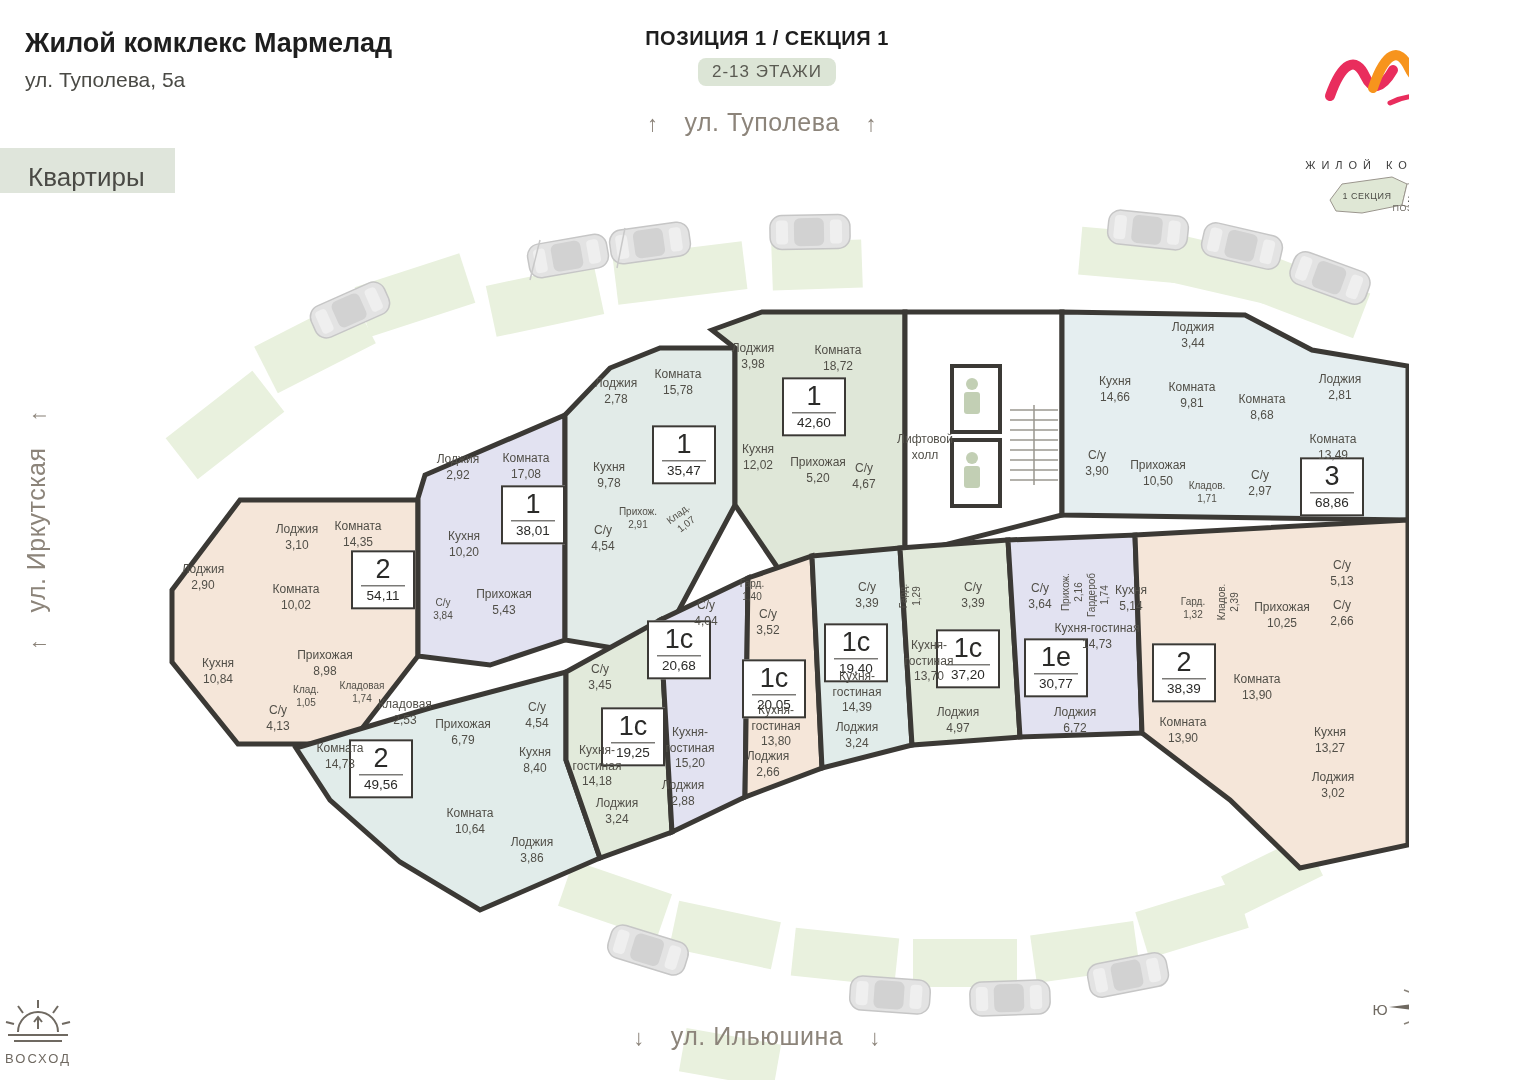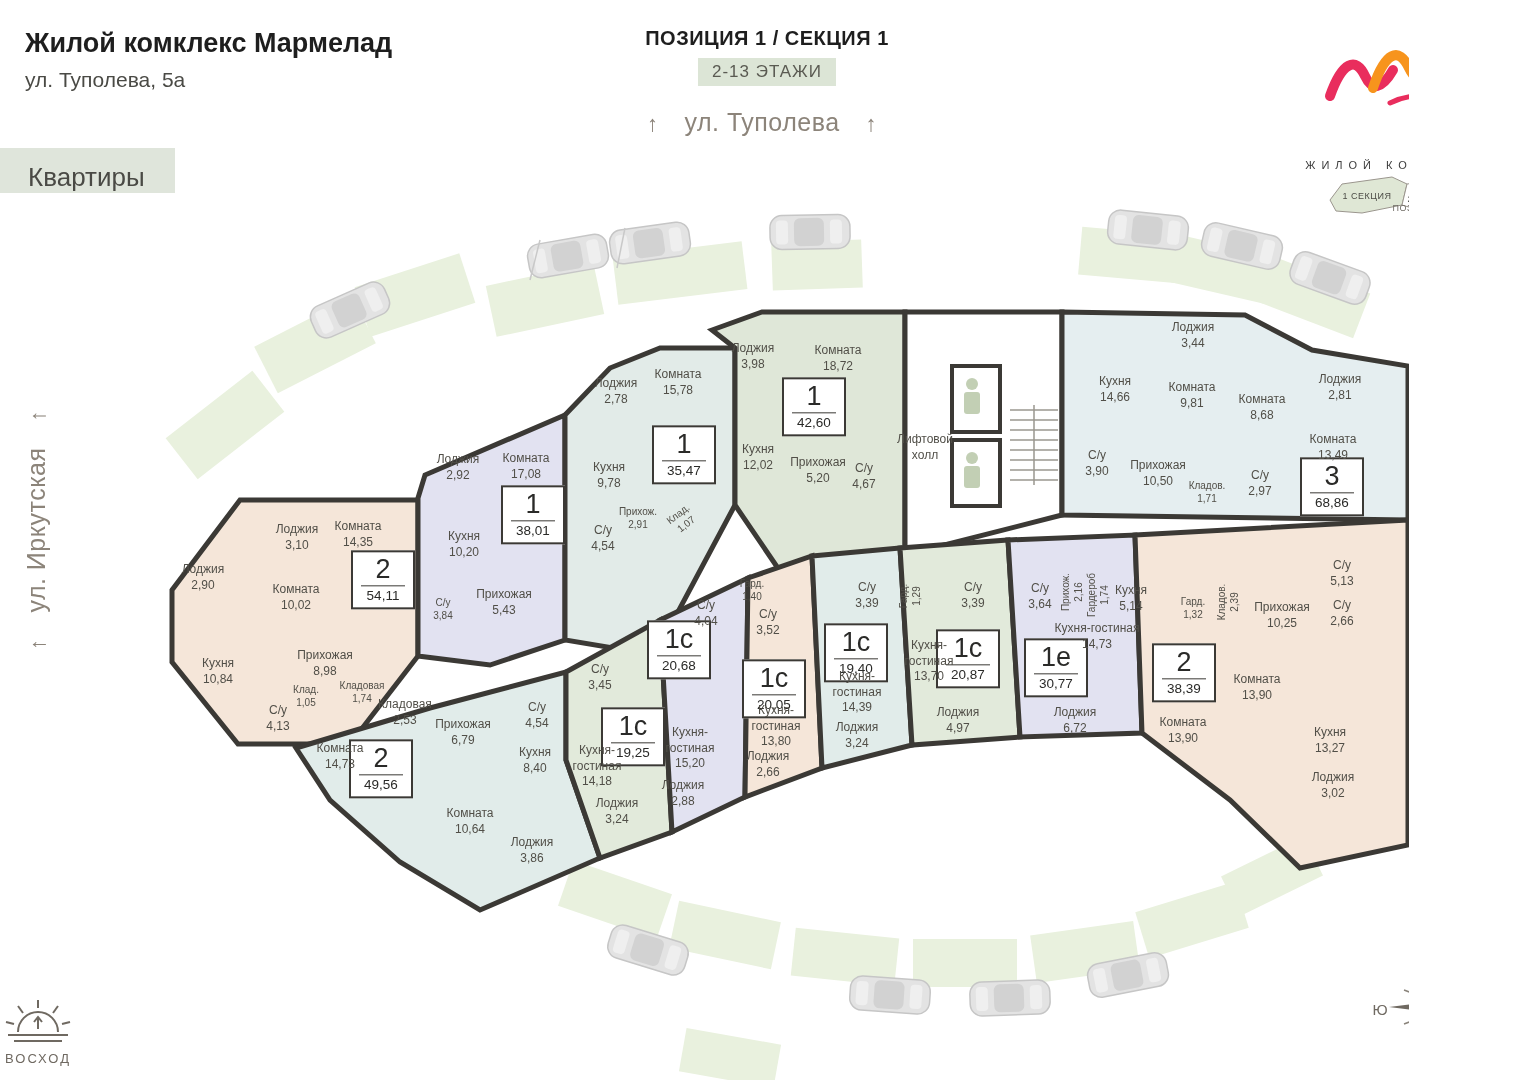--- a/index.html
+++ b/index.html
@@ -6,21 +6,21 @@
   #stage{position:relative;width:1409px;height:1080px;background:#fff;overflow:hidden;
          font-family:"Liberation Sans",sans-serif;color:#514f48;}
   #planSvg{position:absolute;left:0;top:0;}
   .abs{position:absolute;}
   .ctr{transform:translate(-50%,-50%);}
   
   .hdr-title{font-size:27px;font-weight:bold;color:#1e1e1e;}
   .hdr-addr{font-size:21px;color:#4a4a45;margin-top:6px;}
   .flats-badge{background:#dfe5db;color:#4a4a45;font-size:26px;padding:14px 30px 0 28px;}
   .pos-title{font-size:20px;font-weight:bold;color:#1e1e1e;letter-spacing:.5px;white-space:nowrap;}
-  .floors-badge{background:#dce5d6;color:#5a5a52;font-size:17px;padding:4px 14px;letter-spacing:1px;white-space:nowrap;}
+  .floors-badge{background:#dce5d6;color:#5a5a52;font-size:17px;padding:4px 14px;letter-spacing:1px;white-space:nowrap;border-radius:8px;}
   
   .street{font-size:25px;color:#8c847a;white-space:nowrap;letter-spacing:.5px;}
   .street .arr{font-size:22px;padding:0 26px;color:#8c847a;}
   
   .room{position:absolute;transform:translate(-50%,-50%);text-align:center;font-size:12px;
         line-height:1.3;color:#514f48;white-space:nowrap;}
   .room span{display:block;}
   .room.sm{font-size:10px;}
   .room.wrap{white-space:normal;width:74px;}
   .room.rv{transform:translate(-50%,-50%) rotate(-90deg);}
@@ -205,20 +205,21 @@
 <div class="sun-lbl" style="left:38px;top:1058px;">ВОСХОД</div>
 
 <div class="cmp-lbl" style="left:1445px;top:940px;">З</div>
 <div class="cmp-lbl" style="left:1380px;top:1009px;">Ю</div>
 <div class="cmp-lbl" style="left:1511px;top:1009px;">С</div>
 <div class="cmp-lbl" style="left:1445px;top:1074px;">В</div>
 
 <div class="abs street ctr" style="left:762px;top:122px;"><span class="arr">↑</span><span>ул. Туполева</span><span class="arr">↑</span></div>
 <div class="abs street" style="left:36px;top:530px;transform:translate(-50%,-50%) rotate(-90deg);"><span class="arr">↑</span><span>ул. Иркутская</span><span class="arr">↑</span></div>
 <div class="abs street" style="left:1489px;top:540px;transform:translate(-50%,-50%) rotate(90deg);"><span class="arr">↑</span><span>ул. Димитрова</span><span class="arr">↑</span></div>
+<div class="abs street ctr" style="left:757px;top:1036px;"><span class="arr">↓</span><span>ул. Ильюшина</span><span class="arr">↓</span></div>
 
 <div class="hall-lbl" style="left:925px;top:447px;">Лифтовой холл</div>
 
 <div class="apt" style="left:383px;top:580px;">
       <span class="t">2</span>
       <span class="a">54,11</span>
     </div>
 <div class="room" style="left:203px;top:578px;">
       <span>Лоджия</span>
       <span>2,90</span>
@@ -480,21 +481,21 @@
       <span>Кухня-гостиная</span>
       <span>14,39</span>
     </div>
 <div class="room" style="left:857px;top:736px;">
       <span>Лоджия</span>
       <span>3,24</span>
     </div>
 
 <div class="apt" style="left:968px;top:659px;">
       <span class="t">1с</span>
-      <span class="a">20,87</span>
+      <span class="a">37,20</span>
     </div>
 <div class="room sm rv" style="left:910px;top:596px;">
       <span>Гард.</span>
       <span>1,29</span>
     </div>
 <div class="room" style="left:973px;top:596px;">
       <span>С/у</span>
       <span>3,39</span>
     </div>
 <div class="room wrap" style="left:929px;top:661px;">

